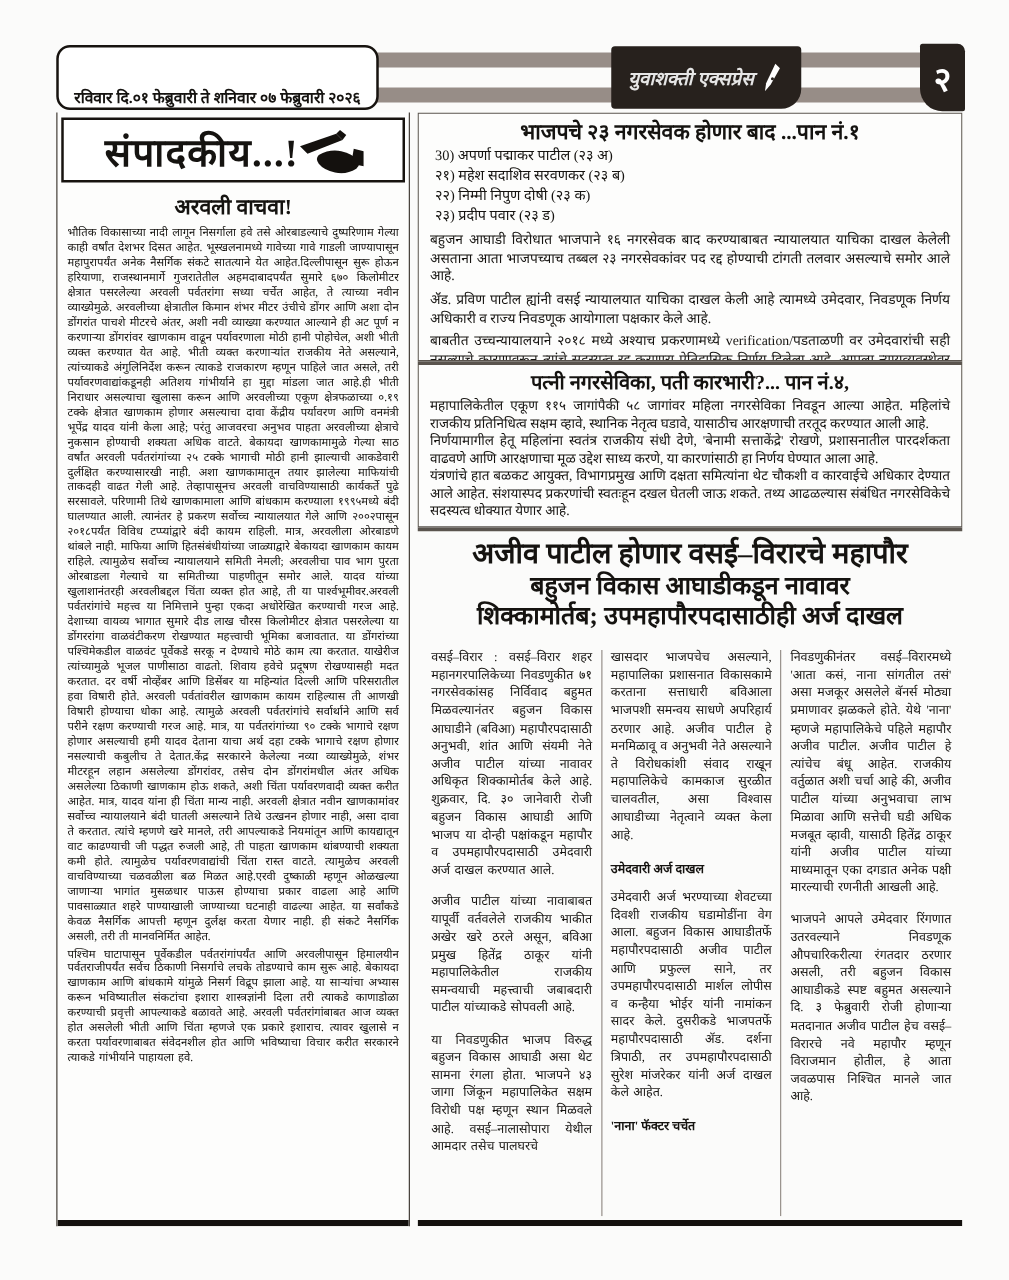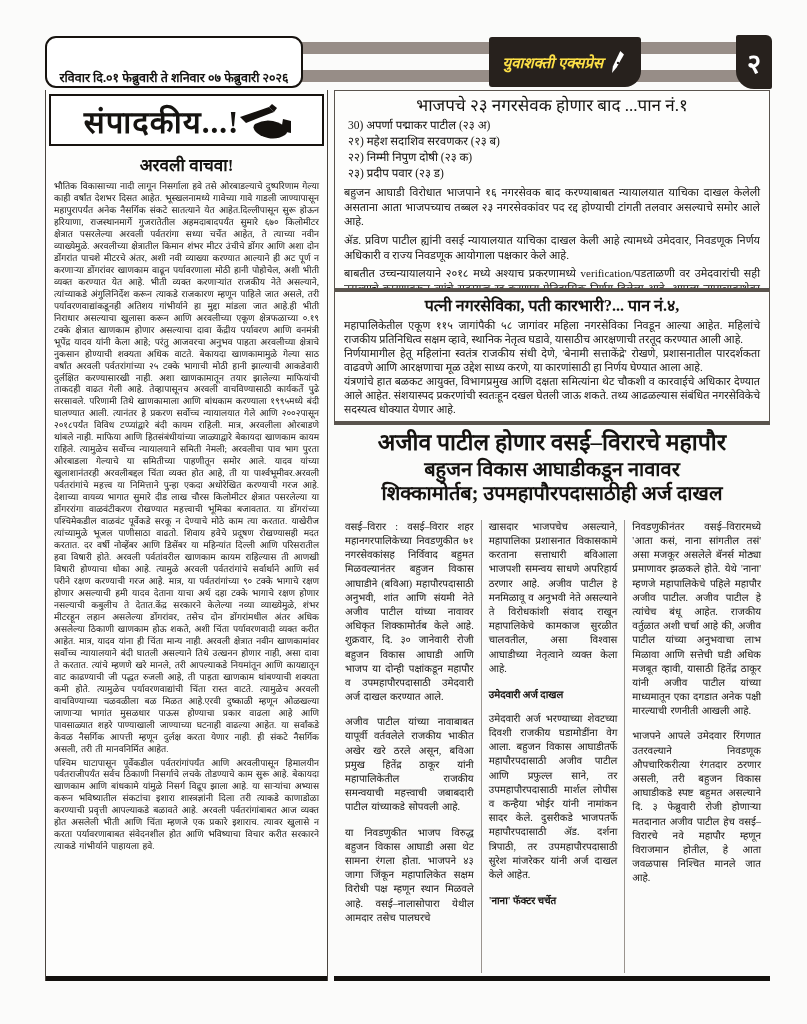--- a/index.html
+++ b/index.html
@@ -16,21 +16,21 @@
     width:258px; height:52px; background:#fff;
     border:2px solid #17130f; border-radius:11px;
     display:flex; align-items:flex-end; justify-content:center;
     font-weight:bold; font-size:12.5px; z-index:3; text-align:center; padding:0 8px;
   }
   .band { position:relative; flex:1; height:40px; margin-left:-10px; z-index:1; }
   .stripe-top { position:absolute; top:0; left:0; right:0; height:12px; background:#978d87; }
   .stripe-bottom { position:absolute; bottom:0; left:0; right:0; height:12px; background:#978d87; }
   .masthead {
     position:absolute; left:41%; top:-5px; height:50px;
-    background:#27211d; color:#fde047; padding:0 16px 0 14px;
+    background:#27211d; color:#e5e5e5; padding:0 16px 0 14px;
     display:flex; align-items:center; gap:7px;
     border-radius:3px 3px 16px 3px; z-index:2;
     font-size:15px; font-weight:bold; font-style:italic; white-space:nowrap;
   }
   .pagenum-box {
     position:absolute; right:-2px; top:-7px; width:36px; height:54px;
     background:#27211d; color:#fff; z-index:2;
     display:flex; align-items:center; justify-content:center;
     font-size:27px; font-weight:bold; border-radius:2px 6px 2px 18px;
   }
@@ -54,21 +54,21 @@
   .editorial-text { padding:0 8px; }
   .editorial-text p {
     font-size:9px; line-height:1.33; text-align:justify; margin-bottom:2px;
     word-spacing:1px;
   }
   .thick-rule { position:absolute; bottom:0; left:0; right:0; height:5px; background:#14110e; }
 
   
   .sec { border:1px solid #5a544e; background:#fdfdfc; }
   .sec-bjp { height:199px; overflow:hidden; padding:2px 9px 4px; }
-  .sec-bjp h3 { text-align:center; font-size:17px; font-weight:normal; margin-bottom:2px; }
+  .sec-bjp h3 { text-align:center; font-size:17px; font-weight:bold; margin-bottom:2px; }
   .bjp-list { list-style:none; margin:1px 0 3px 4px; }
   .bjp-list li { font-size:11.5px; line-height:1.38; }
   .sec-bjp p { font-size:11px; line-height:1.32; text-align:justify; margin-top:4px; }
   .sec-wife { height:133px; overflow:hidden; padding:2px 9px 4px; border-top:3px solid #5a544e; }
   .sec-wife h3 { text-align:center; font-size:16px; font-weight:bold; margin-bottom:2px; }
   .sec-wife p { font-size:10.8px; line-height:1.3; text-align:justify; }
 
   .sec-mayor { height:559px; position:relative; overflow:hidden; border-top:3px solid #5a544e; padding-top:4px; }
   .mayor-headline { text-align:center; font-weight:bold; line-height:1.22; }
   .mayor-headline .l1 { display:block; font-size:23px; }

